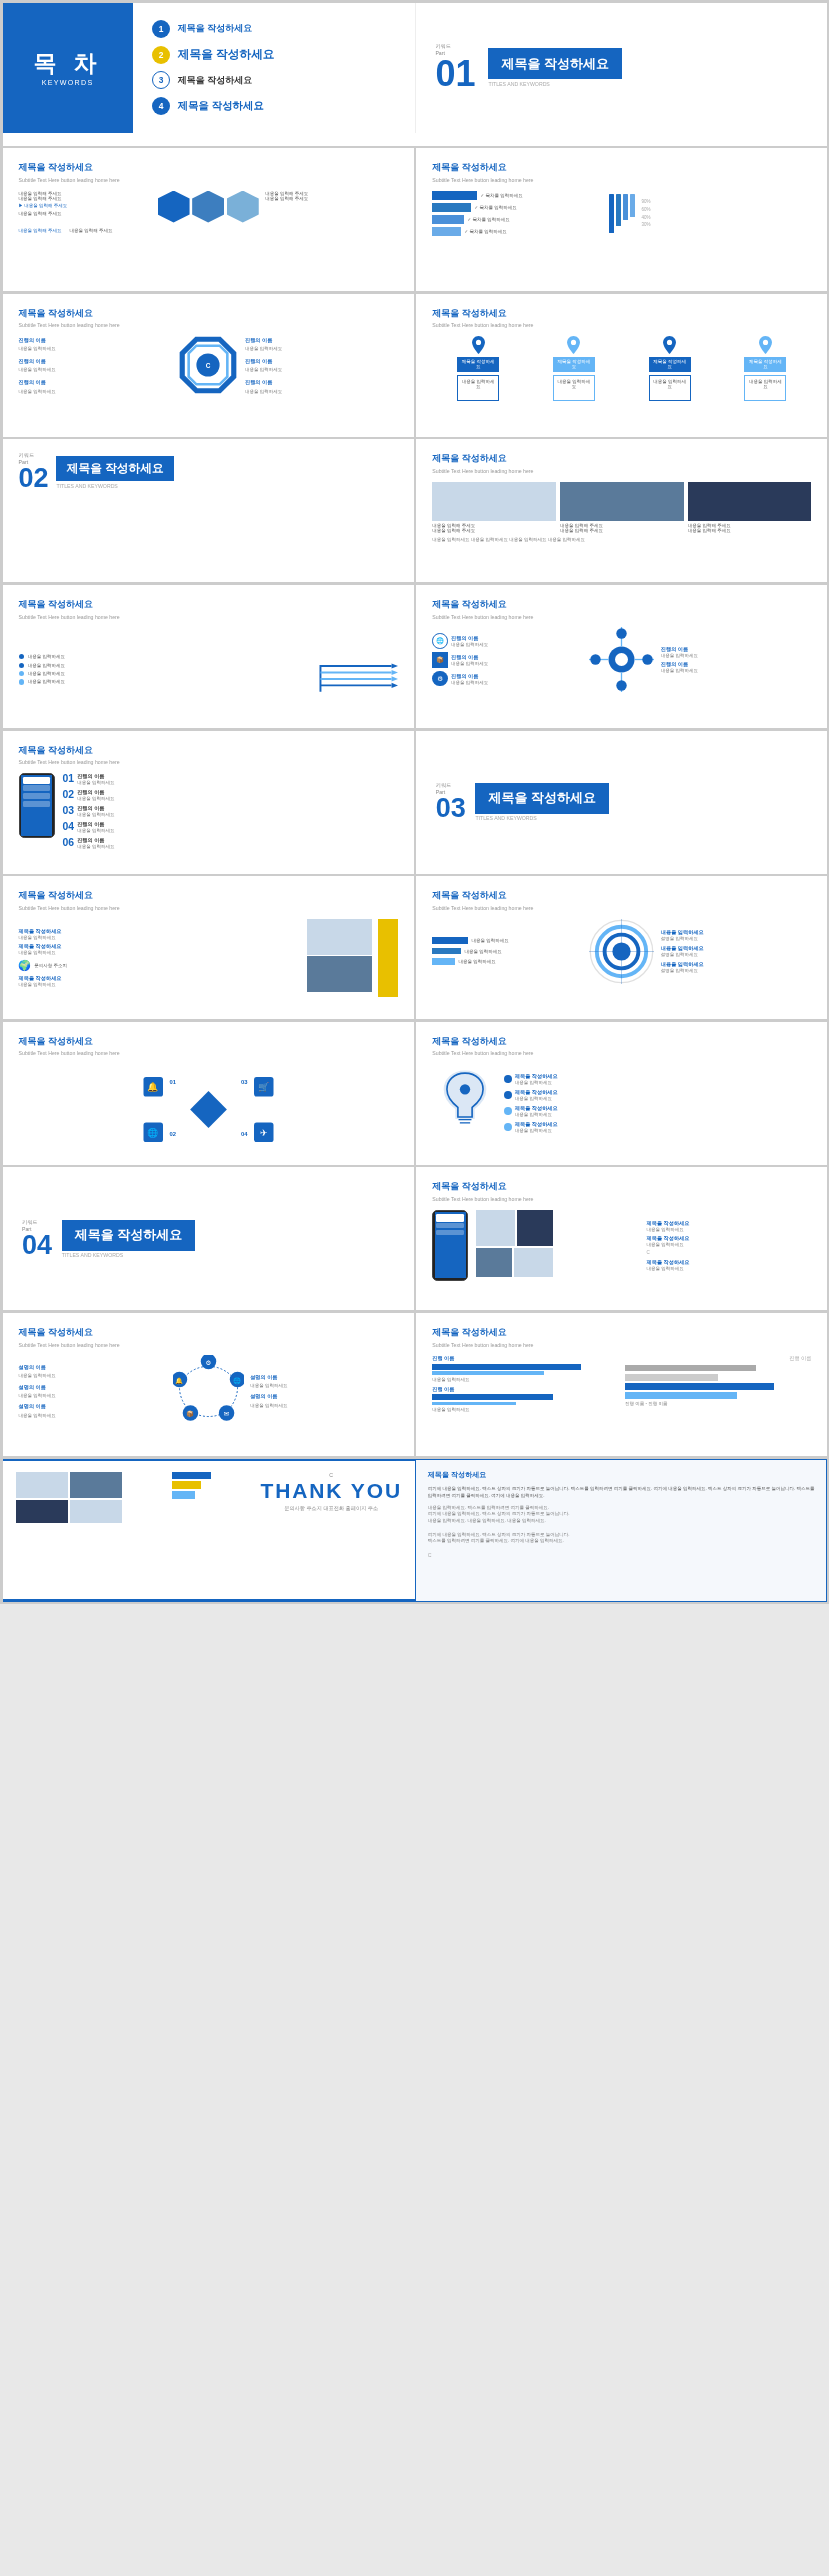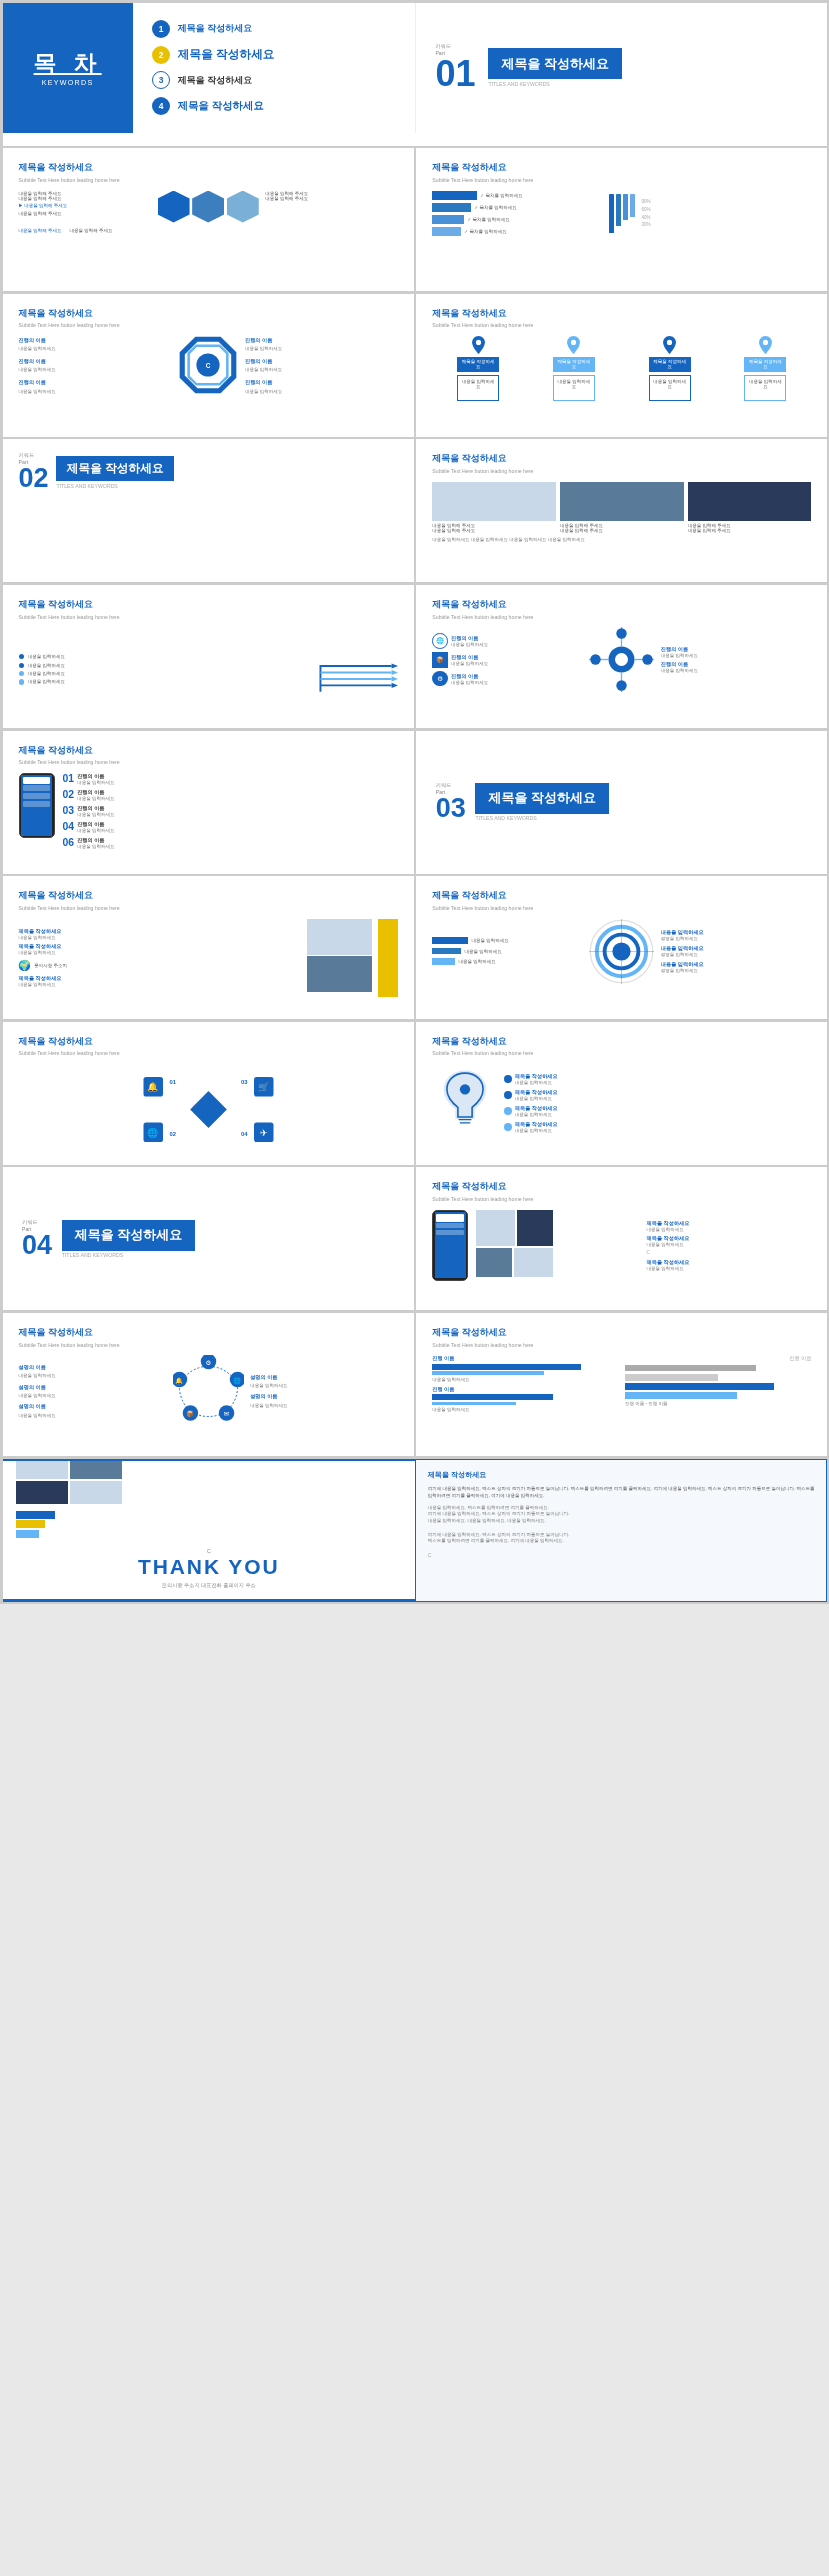--- a/index.html
+++ b/index.html
@@ -39,21 +39,20 @@
       display: flex;
       flex-direction: column;
       align-items: center;
       justify-content: center;
       color: white;
     }
     .contents-title {
       font-size: 23px;
       font-weight: bold;
       letter-spacing: 5.2px;
-      text-decoration: underline;
     }
     .contents-sub {
       font-size: 7.1px;
       letter-spacing: 1.3px;
     }
     .contents-right {
       flex: 1;
       padding: 13px 19.4px;
       display: flex;
       flex-direction: column;
@@ -861,21 +860,21 @@
           <div style="height:6.5px;background:#1565c0;width:80%;"></div>
           <div style="height:6.5px;background:#64b5f6;width:60%;"></div>
           <div style="font-size:4.5px;color:#777;">진행 이름 - 진행 이름</div>
         </div>
       </div>
     </div>
   </div>
 
   <div class="slide slide-full">
     <div style="display:flex;height:100%;">
-      <div style="width:50%;position:relative;display:flex;flex-direction:column;justify-content:flex-end;padding:13px;">
+      <div style="width:50%;position:relative;display:flex;flex-direction:row;justify-content:space-between;padding:13px;">
 
         <div style="display:flex;flex-direction:column;gap:2.6px;margin-bottom:6.5px;">
           <div style="display:flex;gap:2.6px;">
             <div class="img-placeholder" style="width:52px;height:26px;"></div>
             <div class="img-placeholder medium" style="width:52px;height:26px;"></div>
           </div>
           <div style="display:flex;gap:2.6px;">
             <div class="img-placeholder dark" style="width:52px;height:23px;"></div>
             <div class="img-placeholder" style="width:52px;height:23px;"></div>
           </div>

